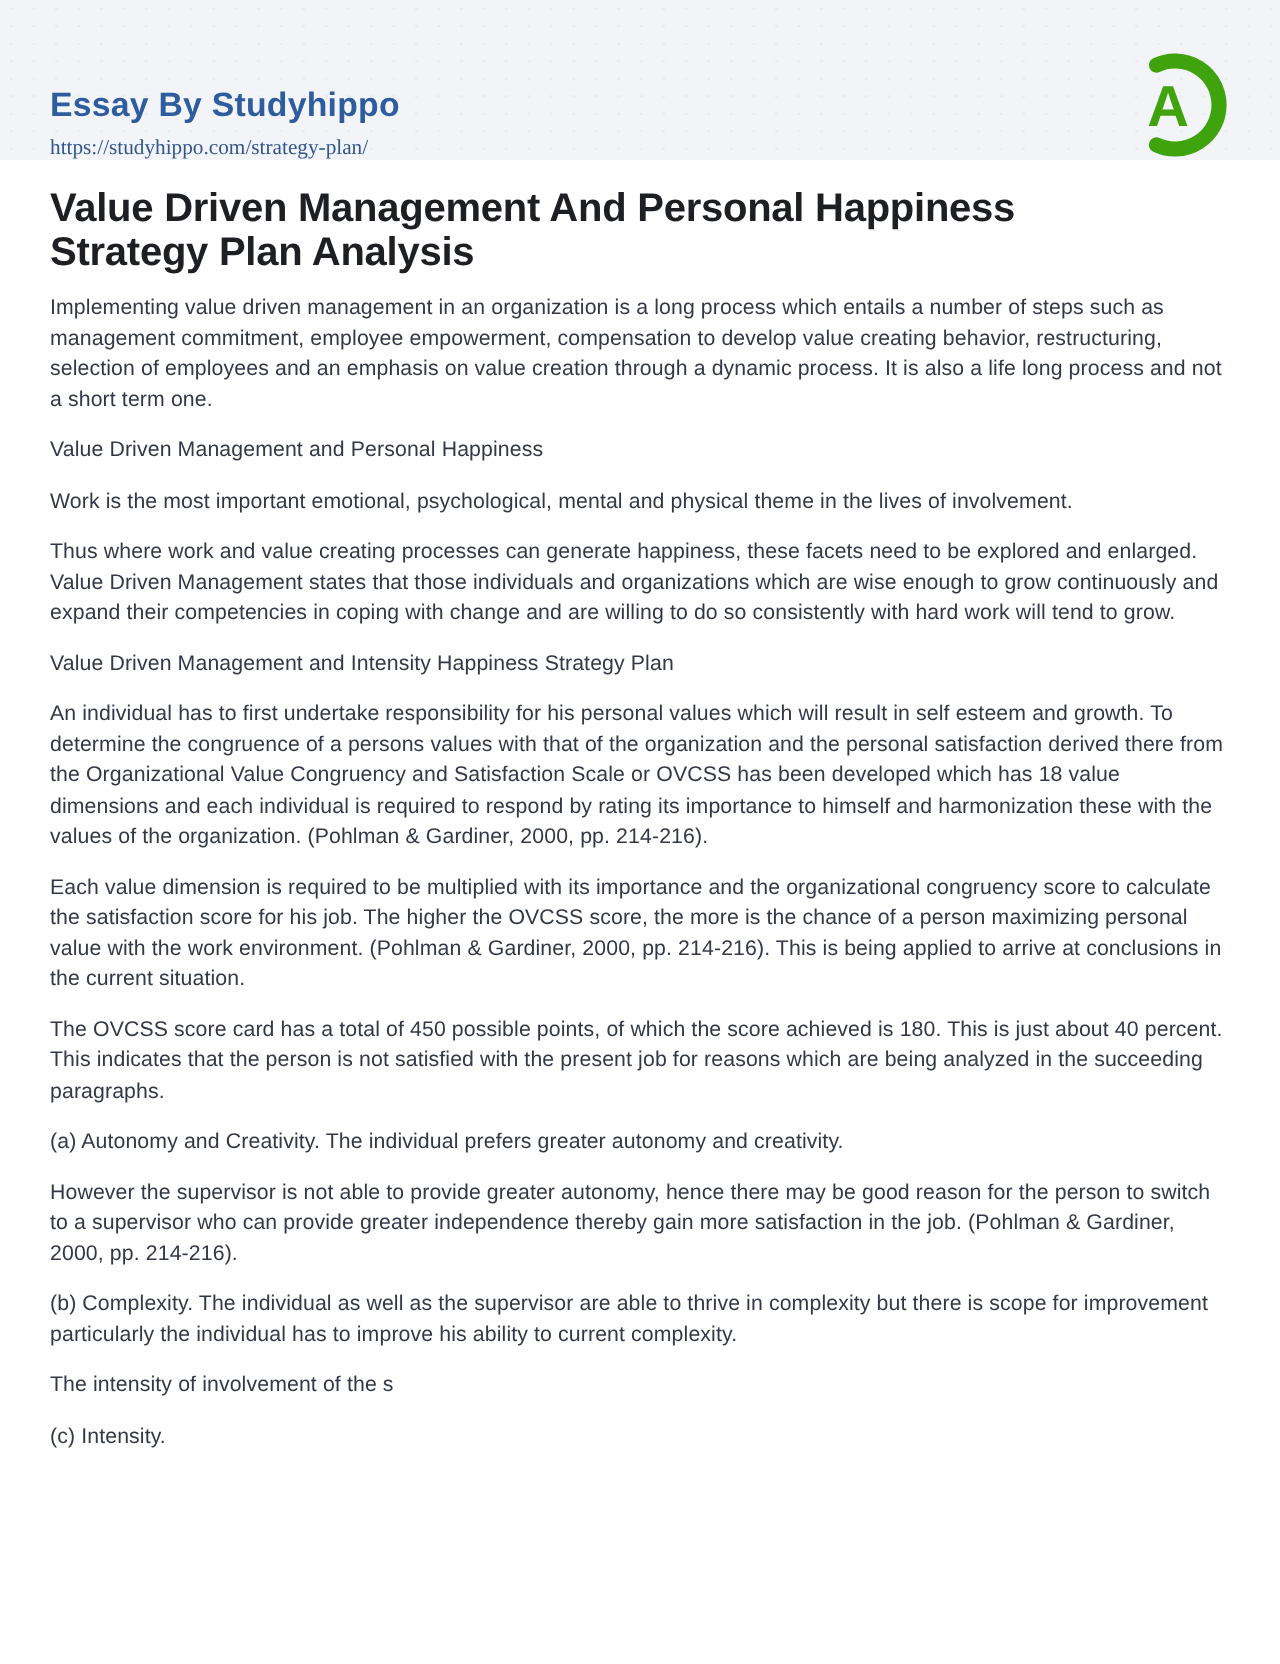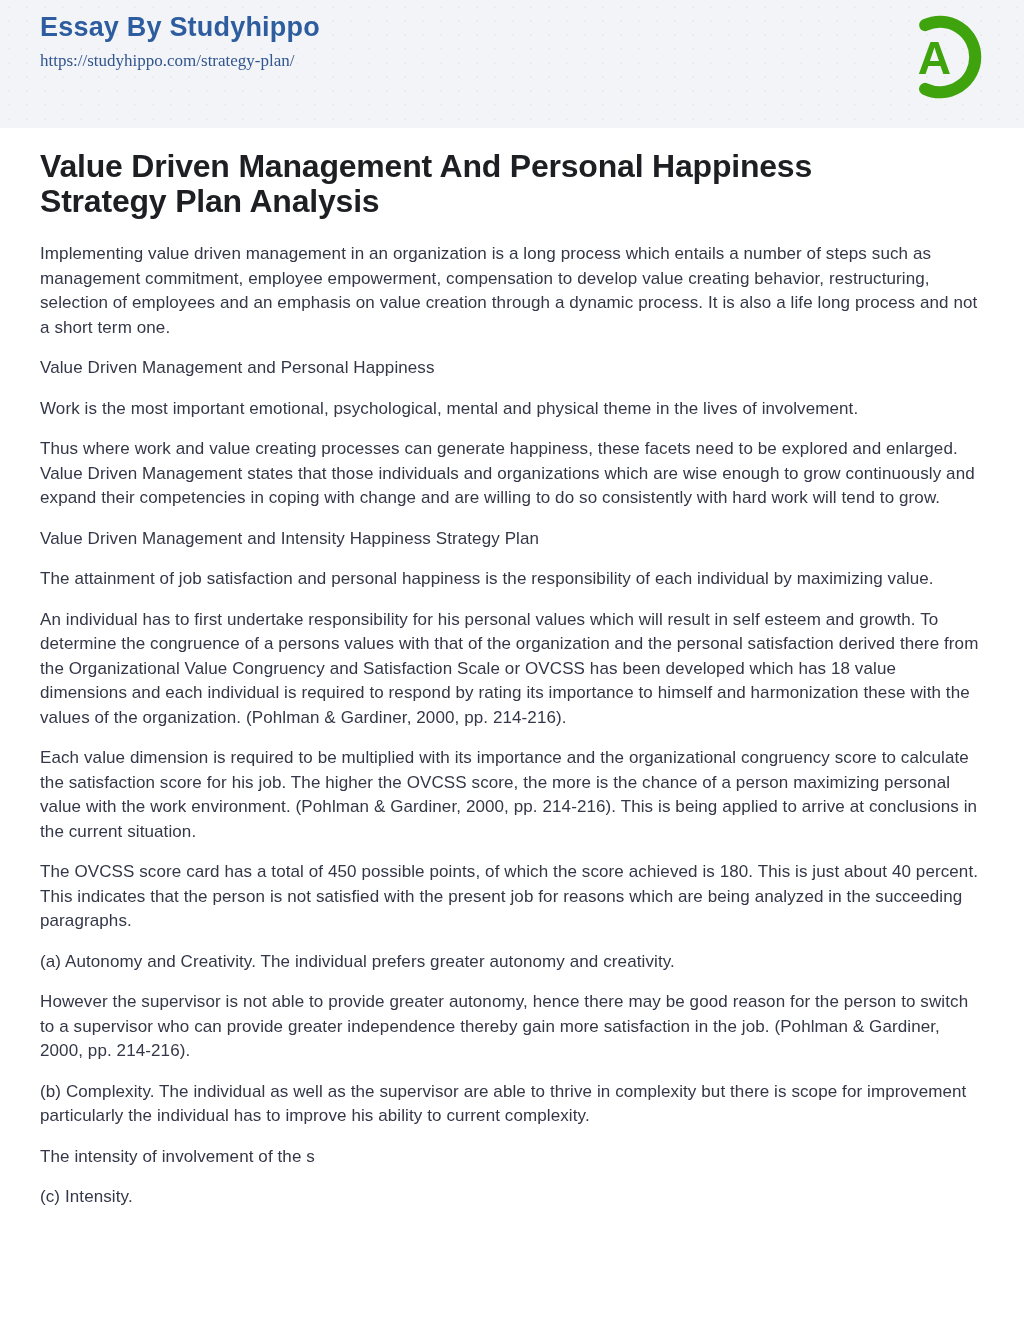--- a/index.html
+++ b/index.html
@@ -15,23 +15,23 @@
     overflow: hidden;
     position: relative;
   }
   
   .header {
     height: 128px;
     background-color: #f3f4f7;
     background-image: radial-gradient(#e9ebef 1px, rgba(0,0,0,0) 1px);
     background-size: 18px 14px;
     display: flex;
-    align-items: flex-start;
+    align-items: flex-end;
     justify-content: space-between;
-    padding: 13px 40px;
+    padding: 0 40px;
     box-sizing: border-box;
   }
   .header-text {
     display: flex;
     flex-direction: column;
     gap: 8px;
   }
   .site-title {
     color: #2d5d9e;
     font-size: 27px;
@@ -50,30 +50,30 @@
     width: 88px;
     height: 88px;
     flex: 0 0 auto;
   }
   
   .content {
     padding: 21px 40px 0 40px;
     box-sizing: border-box;
   }
   .essay-title {
-    margin: 0 0 24px 0;
+    margin: 0 0 4px 0;
     max-width: 790px;
     font-size: 32px;
     line-height: 1.08;
     font-weight: 800;
     color: #1d1f23;
     letter-spacing: -0.2px;
   }
   .para {
-    margin: 4px 0 16px 0;
+    margin: 16px 0 16px 0;
     max-width: 946px;
     font-size: 17px;
     line-height: 24.5px;
     color: #343747;
     letter-spacing: 0.1px;
   }
 </style>
 </head>
 <body>
 
@@ -95,21 +95,20 @@
 
   <main class="content">
     <h1 class="essay-title">Value Driven Management And Personal Happiness Strategy Plan Analysis</h1>
 
     <div>
         <p class="para">Implementing value driven management in an organization is a long process which entails a number of steps such as management commitment, employee empowerment, compensation to develop value creating behavior, restructuring, selection of employees and an emphasis on value creation through a dynamic process. It is also a life long process and not a short term one.</p>
         <p class="para">Value Driven Management and Personal Happiness</p>
         <p class="para">Work is the most important emotional, psychological, mental and physical theme in the lives of involvement.</p>
         <p class="para">Thus where work and value creating processes can generate happiness, these facets need to be explored and enlarged. Value Driven Management states that those individuals and organizations which are wise enough to grow continuously and expand their competencies in coping with change and are willing to do so consistently with hard work will tend to grow.</p>
         <p class="para">Value Driven Management and Intensity Happiness Strategy Plan</p>
-        <p class="para">The attainment of job satisfaction and personal happiness is the responsibility of each individual by maximizing value.</p>
         <p class="para">An individual has to first undertake responsibility for his personal values which will result in self esteem and growth. To determine the congruence of a persons values with that of the organization and the personal satisfaction derived there from the Organizational Value Congruency and Satisfaction Scale or OVCSS has been developed which has 18 value dimensions and each individual is required to respond by rating its importance to himself and harmonization these with the values of the organization. (Pohlman &amp; Gardiner, 2000, pp. 214-216).</p>
         <p class="para">Each value dimension is required to be multiplied with its importance and the organizational congruency score to calculate the satisfaction score for his job. The higher the OVCSS score, the more is the chance of a person maximizing personal value with the work environment. (Pohlman &amp; Gardiner, 2000, pp. 214-216). This is being applied to arrive at conclusions in the current situation.</p>
         <p class="para">The OVCSS score card has a total of 450 possible points, of which the score achieved is 180. This is just about 40 percent. This indicates that the person is not satisfied with the present job for reasons which are being analyzed in the succeeding paragraphs.</p>
         <p class="para">(a) Autonomy and Creativity. The individual prefers greater autonomy and creativity.</p>
         <p class="para">However the supervisor is not able to provide greater autonomy, hence there may be good reason for the person to switch to a supervisor who can provide greater independence thereby gain more satisfaction in the job. (Pohlman &amp; Gardiner, 2000, pp. 214-216).</p>
         <p class="para">(b) Complexity. The individual as well as the supervisor are able to thrive in complexity but there is scope for improvement particularly the individual has to improve his ability to current complexity.</p>
         <p class="para">The intensity of involvement of the s</p>
         <p class="para">(c) Intensity.</p>
       </div>
   </main>

